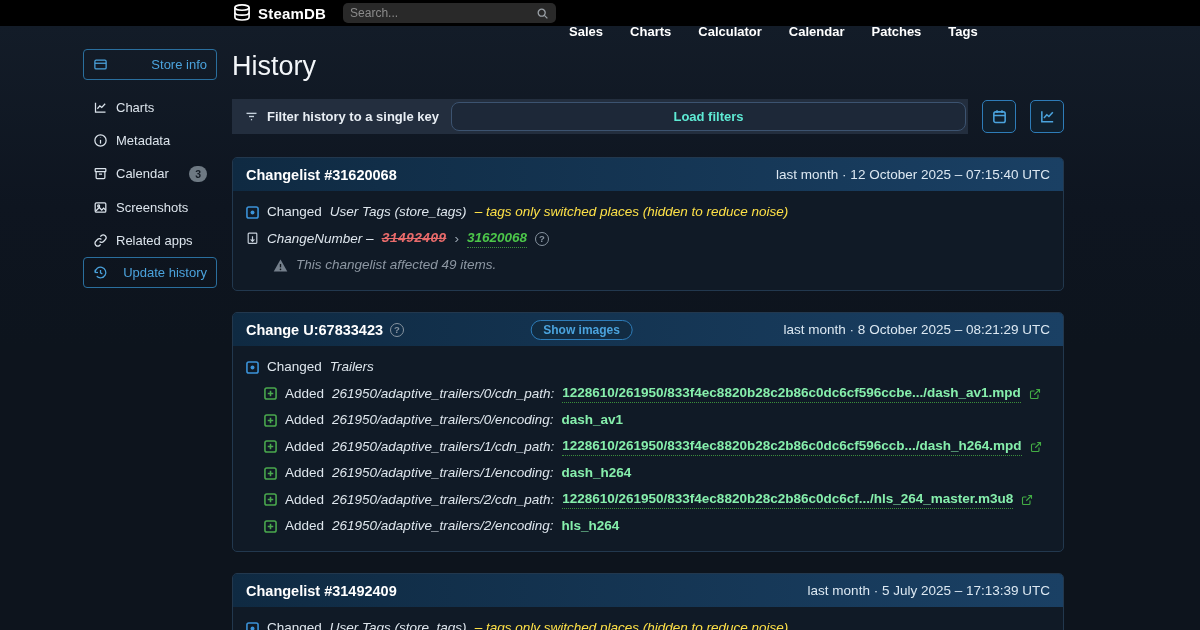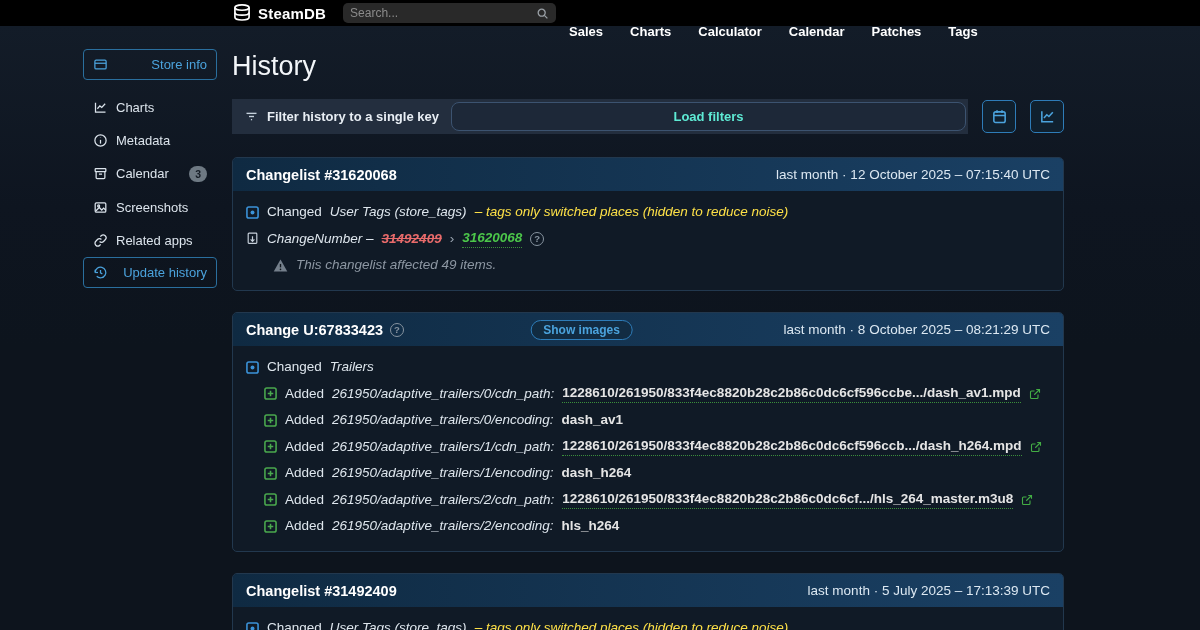--- a/index.html
+++ b/index.html
@@ -95,23 +95,23 @@
     position: absolute; left: 42%; transform: translateX(-50%);
     border: 1px solid #2e7cb8; border-radius: 10px; background: rgba(16,32,46,.4);
     color: #4ba3dd; font-size: 12px; font-weight: 700; padding: 2px 12px; cursor: pointer;
   }
   .card-body { padding: 8px 13px 12px; }
   .line { display: flex; align-items: center; gap: 8px; padding: 4px 0; font-size: 13.5px; line-height: 18px; color: #dee6ed; }
   .line.indent { margin-left: 18px; }
   .line.warnline { margin-left: 27px; color: #8d97a3; }
   .it { font-style: italic; }
   .note { color: #fde047; font-style: italic; }
-  .old { color: #e96b6b; font-weight: 700; font-style: italic; text-decoration: line-through; }
+  .old { color: #e96b6b; font-weight: 700; font-style: italic; text-decoration: line-through; font-family: Liberation Mono, monospace; }
   .new { color: #4cc74a; font-weight: 700; font-style: italic; border-bottom: 1px dotted #3b8f3b; cursor: pointer; }
-  .val { color: #e5e5e5; font-weight: 700; }
+  .val { color: #86efac; font-weight: 700; }
   .val.link { border-bottom: 1px dotted #3b8f3b; cursor: pointer; }
   .sep { color: #9aa5b1; }
   .help {
     width: 14px; height: 14px; border: 1.3px solid #8794a0; border-radius: 50%;
     display: inline-flex; align-items: center; justify-content: center;
     color: #8794a0; font-size: 9.5px; font-weight: 700; cursor: pointer; flex: none;
   }
 </style>
 </head>
 <body>

